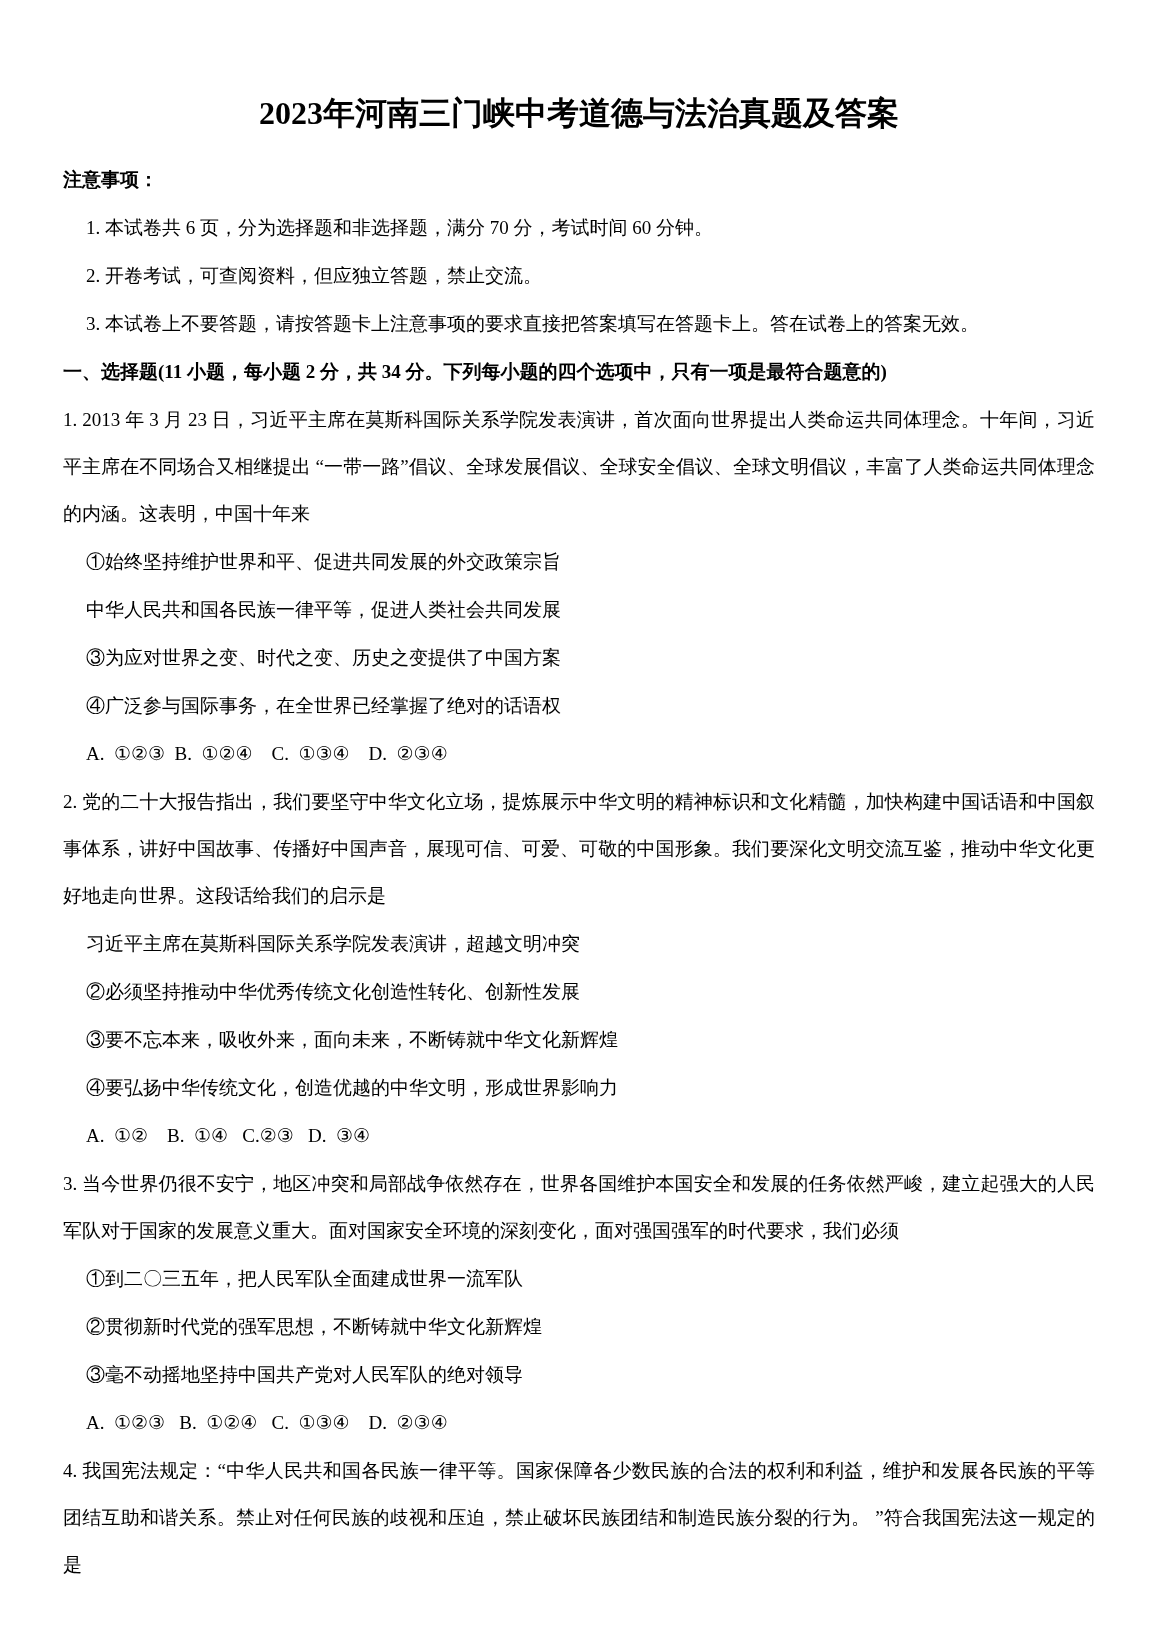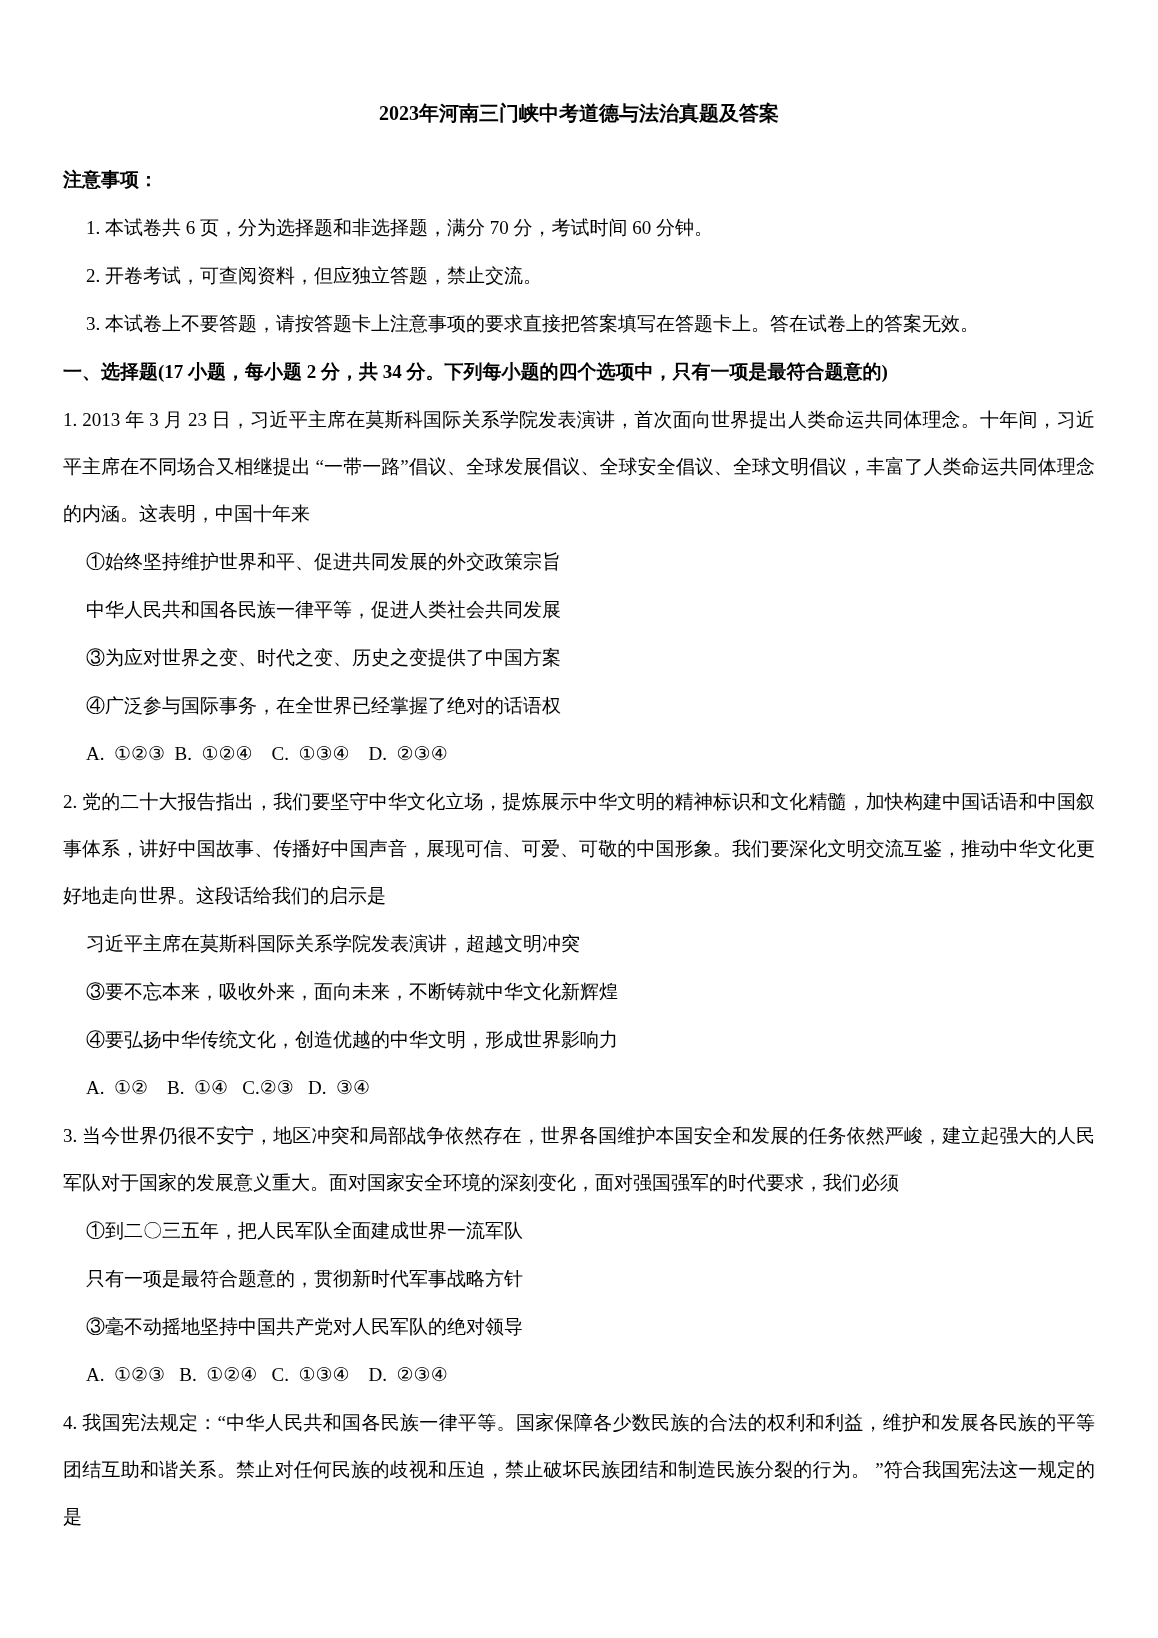--- a/index.html
+++ b/index.html
@@ -13,21 +13,21 @@
     box-sizing: border-box;
     margin: 0 auto;
     padding: 92px 62px 36px 62px;
     background: #ffffff;
     color: #000000;
     font-family: "Liberation Serif", "DejaVu Serif", serif;
     font-size: 19px;
     line-height: 47px;
   }
   .title {
-    font-size: 20px;
+    font-size: 32px;
     font-weight: bold;
     text-align: center;
     line-height: 42px;
     margin: 0 0 22px 0;
   }
   p {
     margin: 1px;
   }
   .bold {
     font-weight: bold;
@@ -50,43 +50,44 @@
 
 <div class="page">
 
   <h1 class="title">2023年河南三门峡中考道德与法治真题及答案</h1>
 
   <p class="bold">注意事项：</p>
   <p class="indent">1. 本试卷共 6 页，分为选择题和非选择题，满分 70 分，考试时间 60 分钟。</p>
   <p class="indent">2. 开卷考试，可查阅资料，但应独立答题，禁止交流。</p>
   <p class="indent">3. 本试卷上不要答题，请按答题卡上注意事项的要求直接把答案填写在答题卡上。答在试卷上的答案无效。</p>
 
-  <p class="bold">一、选择题(17 小题，每小题 2 分，共 34 分。下列每小题的四个选项中，只有一项是最符合题意的)</p>
+  <p class="bold">一、选择题(11 小题，每小题 2 分，共 34 分。下列每小题的四个选项中，只有一项是最符合题意的)</p>
 
   <div class="question">
     <p class="stem">1. 2013 年 3 月 23 日，习近平主席在莫斯科国际关系学院发表演讲，首次面向世界提出人类命运共同体理念。十年间，习近平主席在不同场合又相继提出 “一带一路”倡议、全球发展倡议、全球安全倡议、全球文明倡议，丰富了人类命运共同体理念的内涵。这表明，中国十年来</p>
     <p class="indent">①始终坚持维护世界和平、促进共同发展的外交政策宗旨</p>
     <p class="indent">中华人民共和国各民族一律平等，促进人类社会共同发展</p>
     <p class="indent">③为应对世界之变、时代之变、历史之变提供了中国方案</p>
     <p class="indent">④广泛参与国际事务，在全世界已经掌握了绝对的话语权</p>
     <p class="indent pre">A.  ①②③  B.  ①②④    C.  ①③④    D.  ②③④</p>
   </div>
 
   <div class="question">
     <p class="stem">2. 党的二十大报告指出，我们要坚守中华文化立场，提炼展示中华文明的精神标识和文化精髓，加快构建中国话语和中国叙事体系，讲好中国故事、传播好中国声音，展现可信、可爱、可敬的中国形象。我们要深化文明交流互鉴，推动中华文化更好地走向世界。这段话给我们的启示是</p>
     <p class="indent">习近平主席在莫斯科国际关系学院发表演讲，超越文明冲突</p>
+    <p class="indent">②必须坚持推动中华优秀传统文化创造性转化、创新性发展</p>
     <p class="indent">③要不忘本来，吸收外来，面向未来，不断铸就中华文化新辉煌</p>
     <p class="indent">④要弘扬中华传统文化，创造优越的中华文明，形成世界影响力</p>
     <p class="indent pre">A.  ①②    B.  ①④   C.②③   D.  ③④</p>
   </div>
 
   <div class="question">
     <p class="stem">3. 当今世界仍很不安宁，地区冲突和局部战争依然存在，世界各国维护本国安全和发展的任务依然严峻，建立起强大的人民军队对于国家的发展意义重大。面对国家安全环境的深刻变化，面对强国强军的时代要求，我们必须</p>
     <p class="indent">①到二〇三五年，把人民军队全面建成世界一流军队</p>
-    <p class="indent">只有一项是最符合题意的，贯彻新时代军事战略方针</p>
+    <p class="indent">②贯彻新时代党的强军思想，不断铸就中华文化新辉煌</p>
     <p class="indent">③毫不动摇地坚持中国共产党对人民军队的绝对领导</p>
     <p class="indent pre">A.  ①②③   B.  ①②④   C.  ①③④    D.  ②③④</p>
   </div>
 
   <div class="question">
     <p class="stem">4. 我国宪法规定：“中华人民共和国各民族一律平等。国家保障各少数民族的合法的权利和利益，维护和发展各民族的平等团结互助和谐关系。禁止对任何民族的歧视和压迫，禁止破坏民族团结和制造民族分裂的行为。  ”符合我国宪法这一规定的是</p>
   </div>
 
 </div>
 

